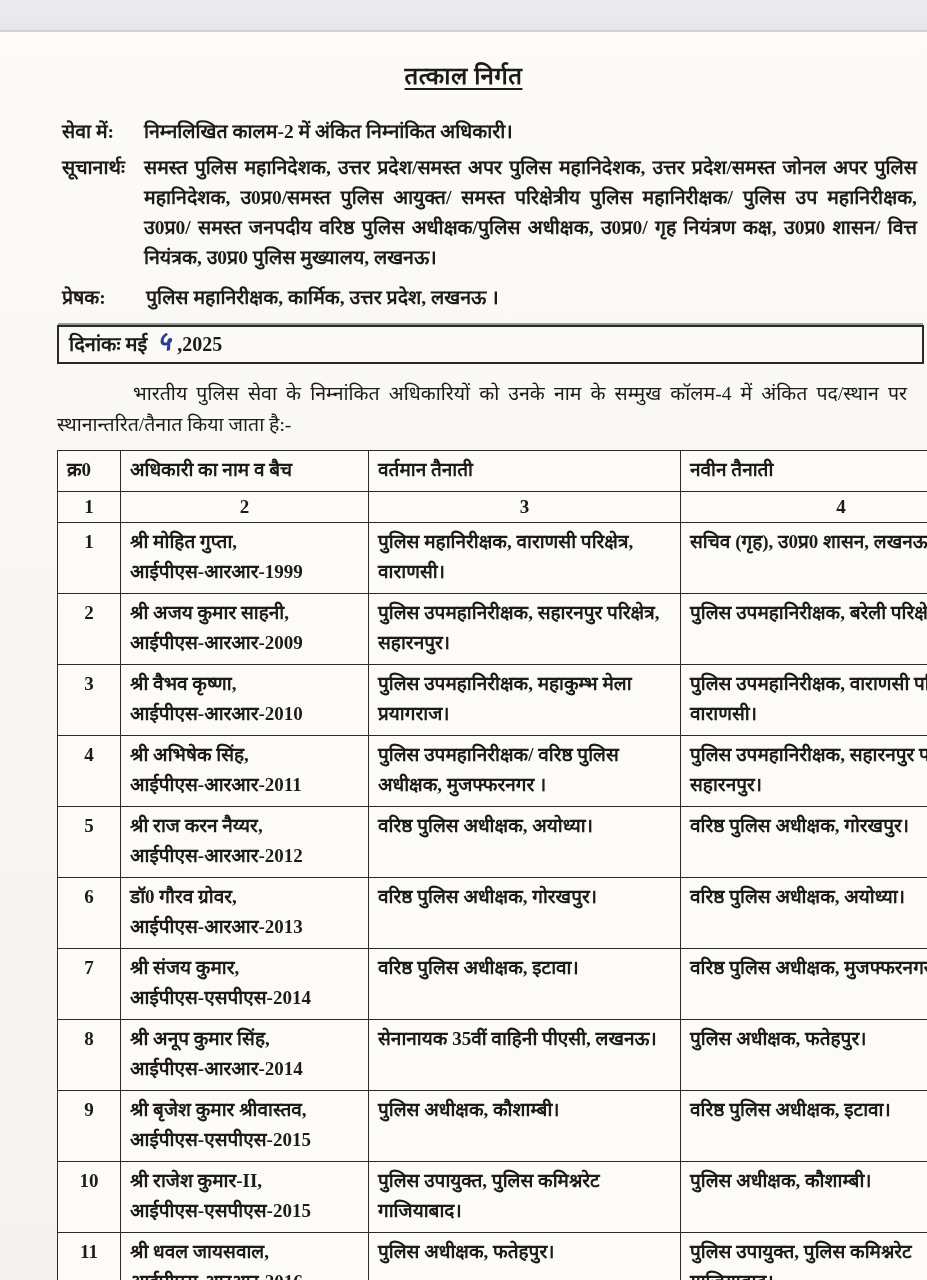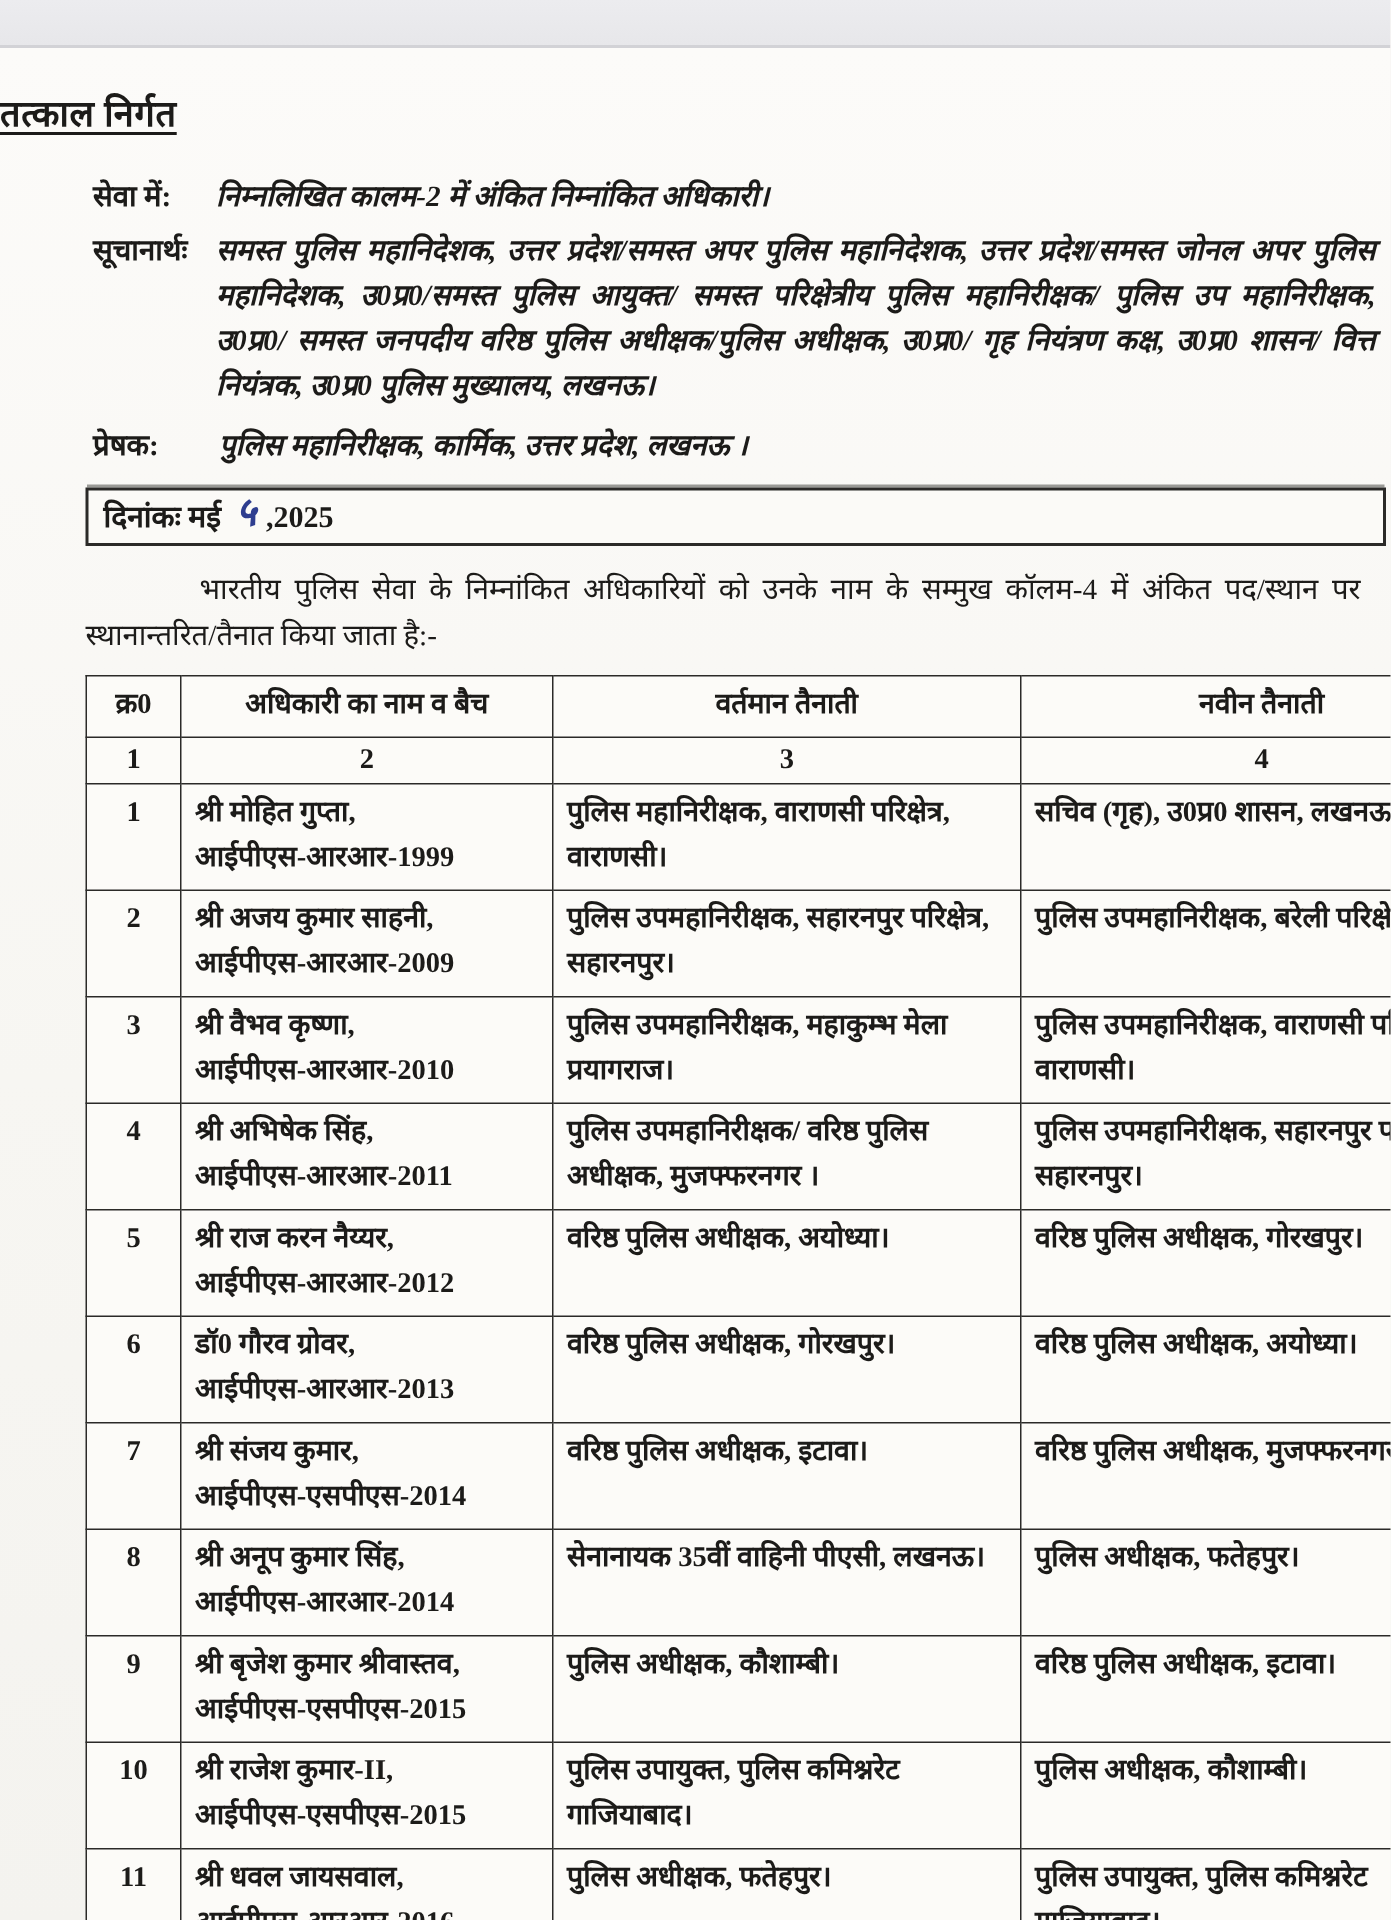--- a/index.html
+++ b/index.html
@@ -14,34 +14,34 @@
     height:30px;background:linear-gradient(180deg,#ececef 0%,#e7e7ea 100%);
     border-bottom:2px solid #d2d2d6;
   }
   .paper{
     background:linear-gradient(180deg,#fcfbf9 0%,#f7f6f2 55%,#f4f3ef 100%);
     height:1250px;
     padding-top:22px;
     box-sizing:border-box;
   }
   .doc-title{
-    text-align:left;
+    text-align:center;
     font-size:24px;font-weight:bold;
     text-decoration:underline;
     text-underline-offset:4px;
     letter-spacing:.5px;
     margin:4px 0 26px 0;
   }
   .kv-row{
     display:flex;
     margin:0 10px 6px 62px;
     font-size:19.5px;font-weight:bold;line-height:30px;
   }
   .kv-label{flex:0 0 82px;white-space:nowrap;}
-  .kv-text{flex:1;text-align:justify;font-style:italic;}
+  .kv-text{flex:1;text-align:justify;}
   .preshak .kv-text{padding-left:2px;}
   .preshak{margin-top:10px;margin-bottom:12px;}
   .number-bar{
     margin:0 3px 0 57px;
     border:2px solid #2b2a28;
     box-shadow:0 -3px 0 -1px #9a9a96;
     display:flex;justify-content:space-between;align-items:center;
     padding:3px 12px 5px 10px;
     font-size:20px;font-weight:bold;
     background:#fbfaf7;
@@ -68,21 +68,21 @@
     table-layout:fixed;
     background:#fcfbf8;
   }
   table.transfer td{
     border:1.8px solid #2b2a28;
     vertical-align:top;
     padding:4px 9px 6px 9px;
     font-size:19px;font-weight:bold;line-height:30px;
     overflow:hidden;
   }
-  td.h-cell{ text-align:center; font-size:20px; padding:3px 4px; line-height:31px;}
+  td.h-cell{ text-align:left; font-size:20px; padding:3px 4px; line-height:31px;}
   tr.num-row td{ text-align:center; padding:1px 4px; line-height:28px;}
   td.c-sno{ text-align:center; padding-left:2px;padding-right:2px;}
   tr.data-row td{ height:58px; }
   .cw1{width:44px;} .cw2{width:229px;margin-left:29px;} .cw3{width:293px;} .cw4{width:302px;}
   .line{display:block;}
 </style>
 </head>
 <body>
 
 <div class="topbar"></div>

